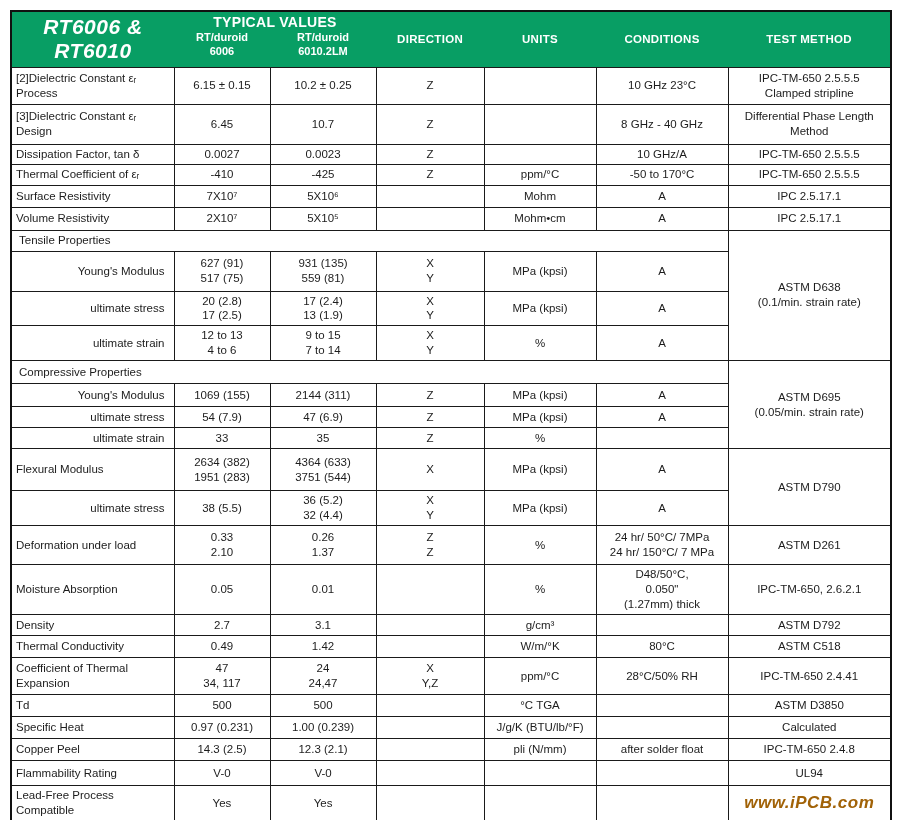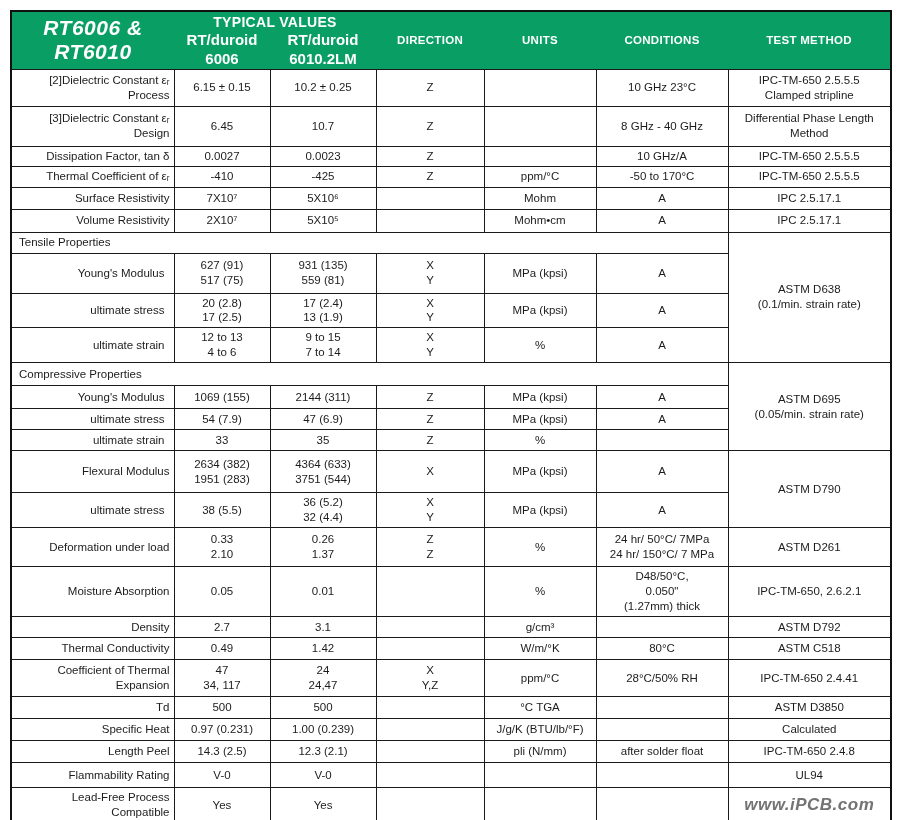--- a/index.html
+++ b/index.html
@@ -35,46 +35,46 @@
     text-align: center;
     letter-spacing: 0.5px;
     margin-top: 40px;
   }
   th.h-typical {
     font-size: 14px;
     vertical-align: middle;
     letter-spacing: 0.3px;
   }
   th.h-sub {
-    font-size: 15px;
+    font-size: 11px;
     vertical-align: top;
     line-height: 1.25;
   }
   th.h-col {
     font-size: 11.5px;
     letter-spacing: 0.3px;
     margin-top: 42px;
   }
   
   tbody td {
     border: 1px solid #1a1a1a;
     font-size: 11.5px;
     color: #1c1c1c;
     text-align: center;
     vertical-align: middle;
     white-space: pre-line;
     line-height: 1.3;
     padding: 2px 4px;
     overflow: hidden;
   }
-  td.prop   { text-align: right;  }
+  td.prop   { text-align: left;  }
   td.prop-r { text-align: right; padding-right: 9px; }
   td.section { text-align: left; padding-left: 7px; }
   td.watermark {
-    color: #737373;
+    color: #a16207;
     font-weight: bold;
     font-style: italic;
     font-size: 17px;
     letter-spacing: 0.5px;
   }
 </style>
 </head>
 <body>
 
 <div class="sheet">
@@ -318,21 +318,21 @@
     <tr style="height:22px">
       <td class="prop">Specific Heat</td>
       <td>0.97 (0.231)</td>
       <td>1.00 (0.239)</td>
       <td></td>
       <td>J/g/K (BTU/lb/°F)</td>
       <td></td>
       <td>Calculated</td>
     </tr>
     <tr style="height:22px">
-      <td class="prop">Length Peel</td>
+      <td class="prop">Copper Peel</td>
       <td>14.3 (2.5)</td>
       <td>12.3 (2.1)</td>
       <td></td>
       <td>pli (N/mm)</td>
       <td>after solder float</td>
       <td>IPC-TM-650 2.4.8</td>
     </tr>
     <tr style="height:25px">
       <td class="prop">Flammability Rating</td>
       <td>V-0</td>

